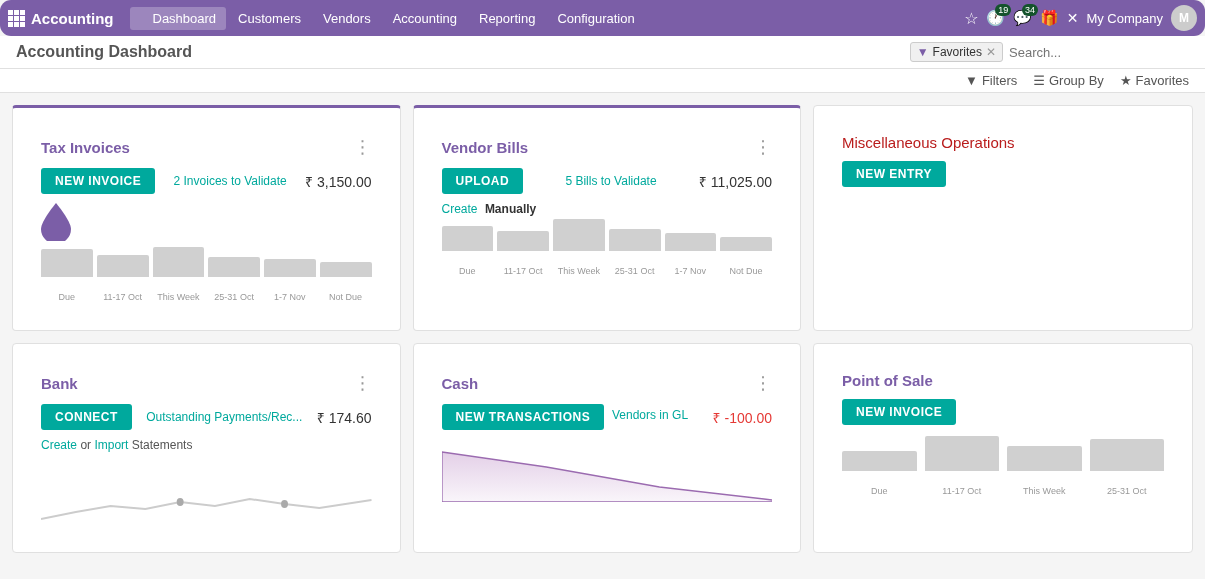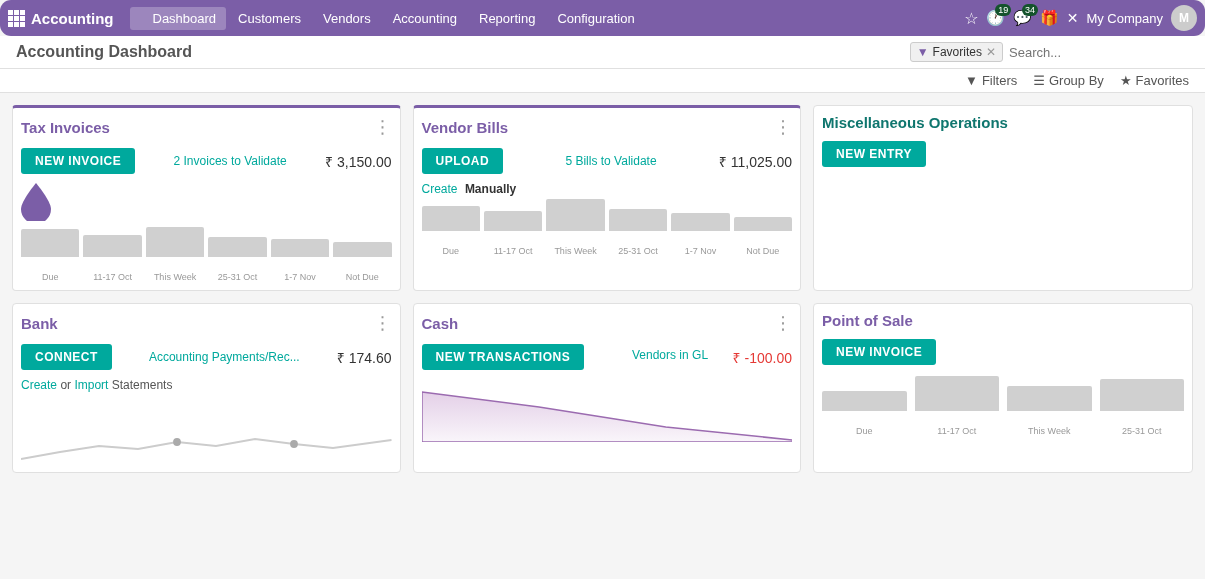--- a/index.html
+++ b/index.html
@@ -76,21 +76,21 @@
       display: grid;
       grid-template-columns: 1fr 1fr 380px;
       gap: 12px;
     }
 
     
     .card {
       background: #fff;
       border: 1px solid #e0e0e0;
       border-radius: 4px;
-      padding: 8px;
+      padding: 28px;
       overflow: hidden;
     }
     .card.highlighted { border-top: 3px solid #7B5EA7; }
 
     .card-header {
       display: flex; align-items: center; justify-content: space-between; margin-bottom: 10px;
     }
     .card-title { font-size: 15px; font-weight: bold; color: #7B5EA7; }
     .card-menu { cursor: pointer; color: #999; font-size: 18px; }
 
@@ -128,21 +128,21 @@
 
     
     .small-text { font-size: 12px; color: #555; margin-top: 6px; }
     .line-chart-area { margin-top: 12px; height: 60px; position: relative; }
 
     
     .cash-info { display: flex; flex-direction: column; align-items: flex-end; }
     .balance-neg { color: #e53935; }
 
     
-    .misc-card-title { color: #0f766e; font-size: 15px; font-weight: bold; }
+    .misc-card-title { color: #b91c1c; font-size: 15px; font-weight: normal; }
 
     
     .pos-bar-chart { display: flex; align-items: flex-end; gap: 4px; height: 50px; margin-top: 10px; }
   </style>
 </head>
 <body>
 
 <nav class="topnav">
   <div class="topnav-logo">
     <div class="grid-icon">
@@ -298,21 +298,21 @@
     <button class="btn-teal">NEW ENTRY</button>
   </div>
 
   <div class="card">
     <div class="card-header">
       <span class="card-title">Bank</span>
       <span class="card-menu">⋮</span>
     </div>
     <div class="card-info-row">
       <button class="btn-teal">CONNECT</button>
-      <span class="info-link">Accounting Payments/Rec...</span>
+      <span class="info-link">Outstanding Payments/Rec...</span>
       <span class="info-amount">₹ 174.60</span>
     </div>
     <div class="small-text">
       <span class="link-teal">Create</span>
       <span>or</span>
       <span class="link-teal">Import</span>
       <span>Statements</span>
     </div>
 
     <div class="line-chart-area">

